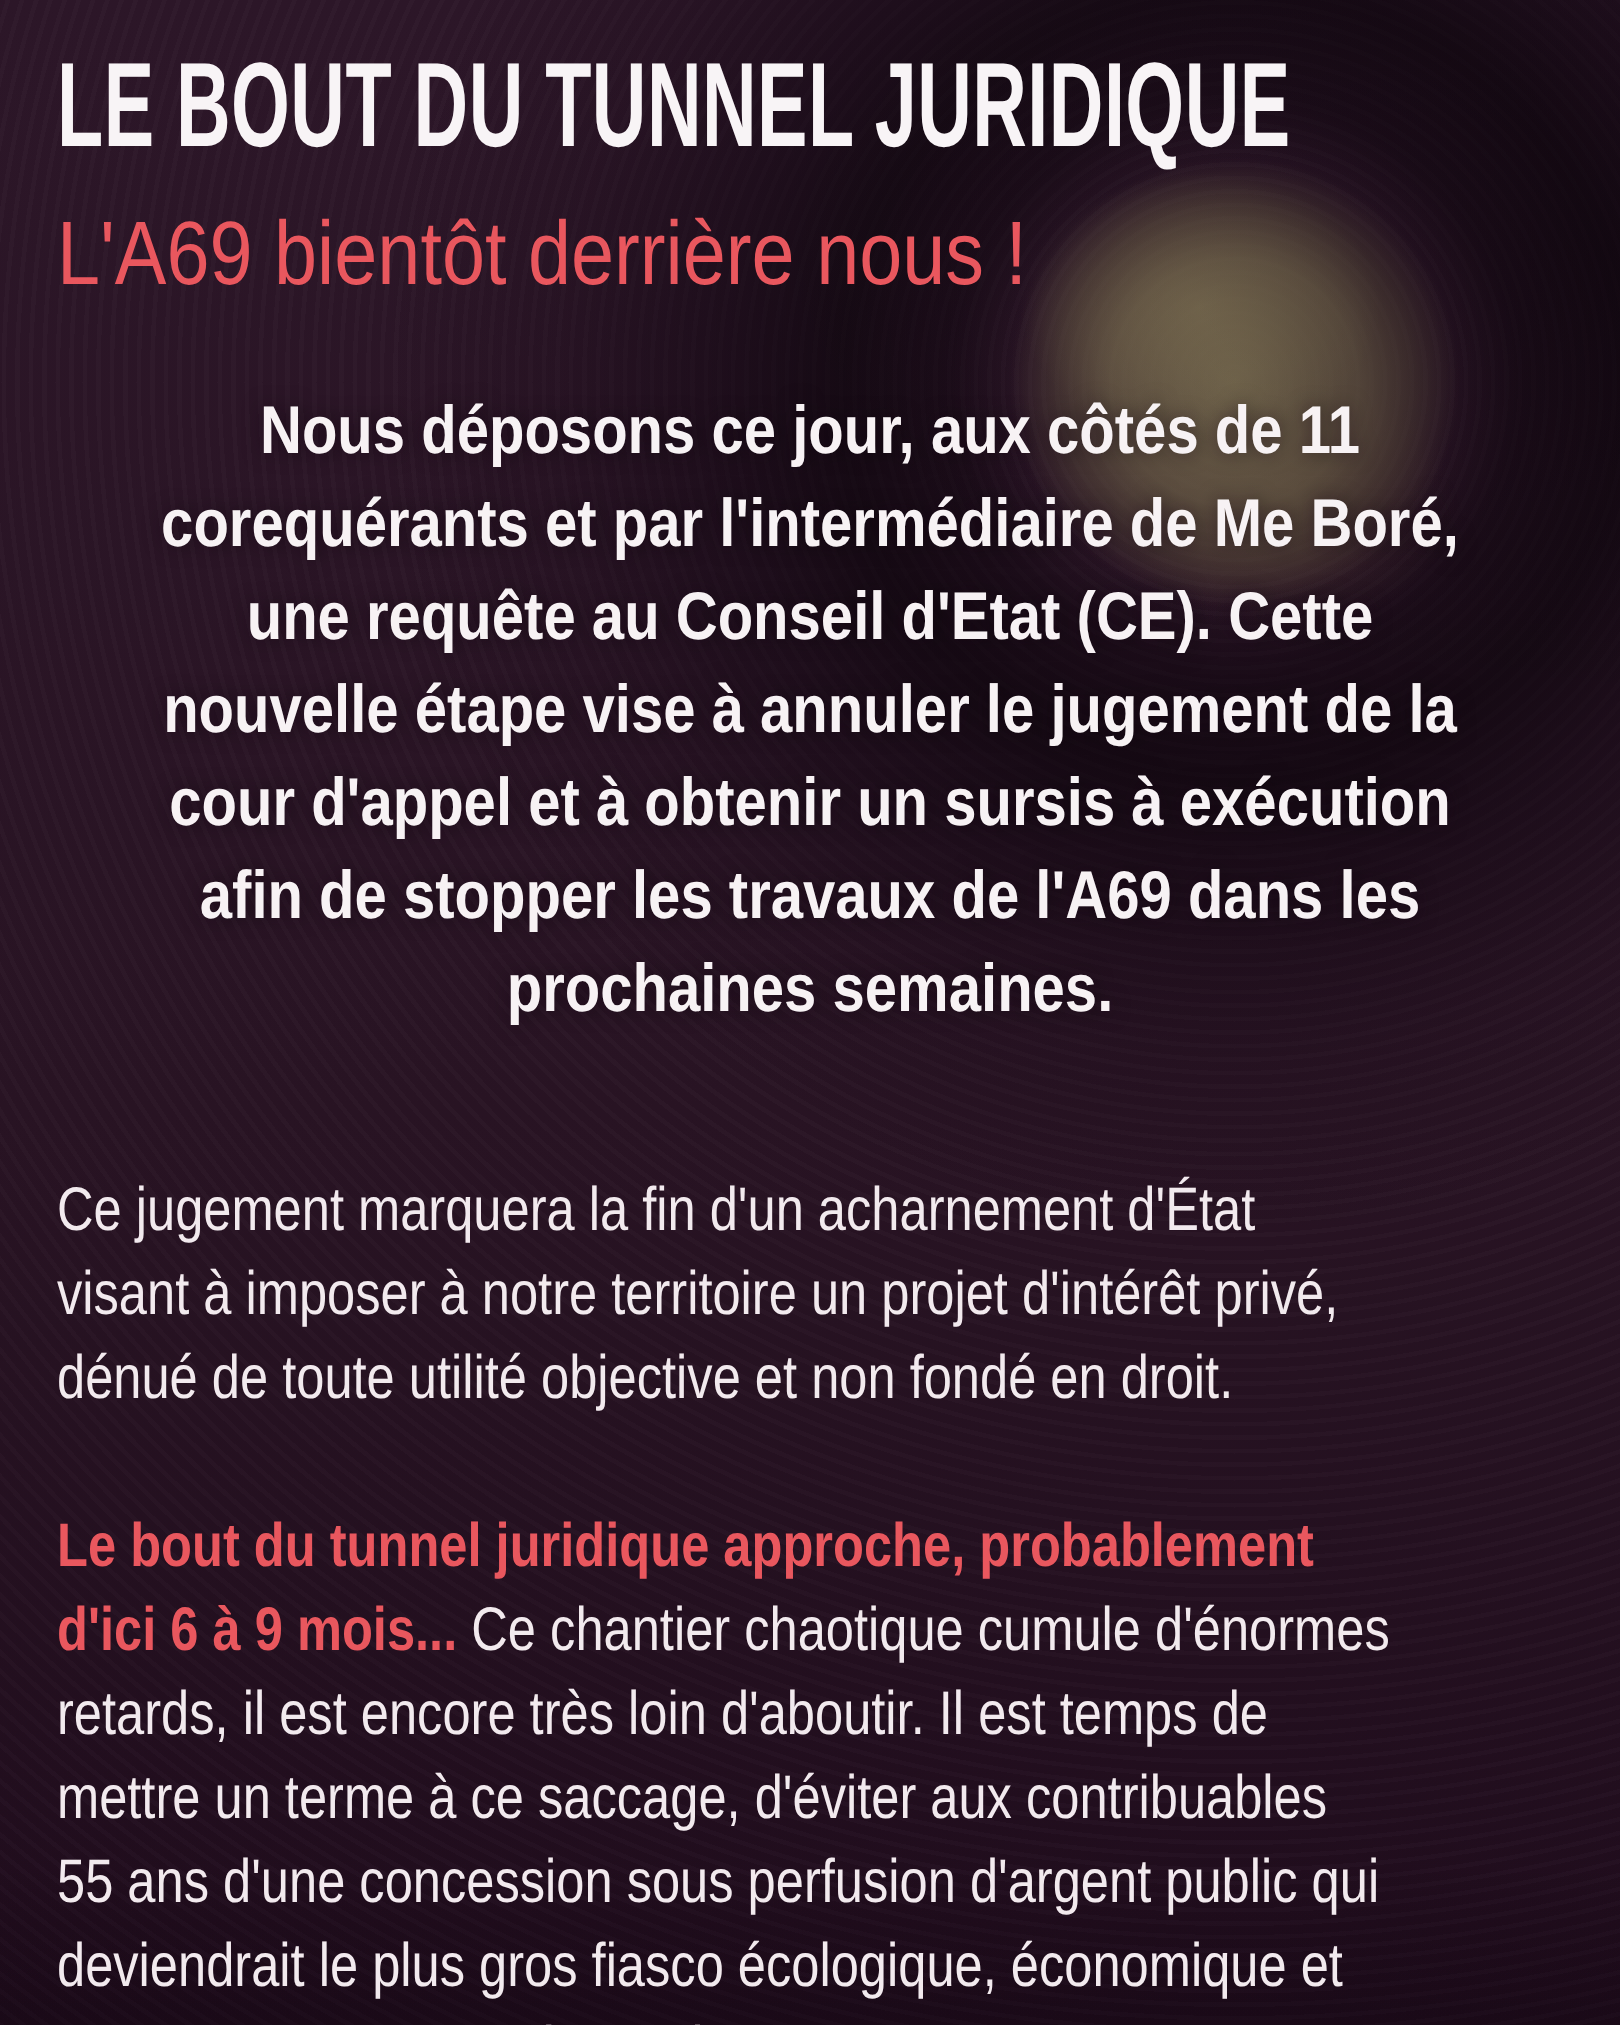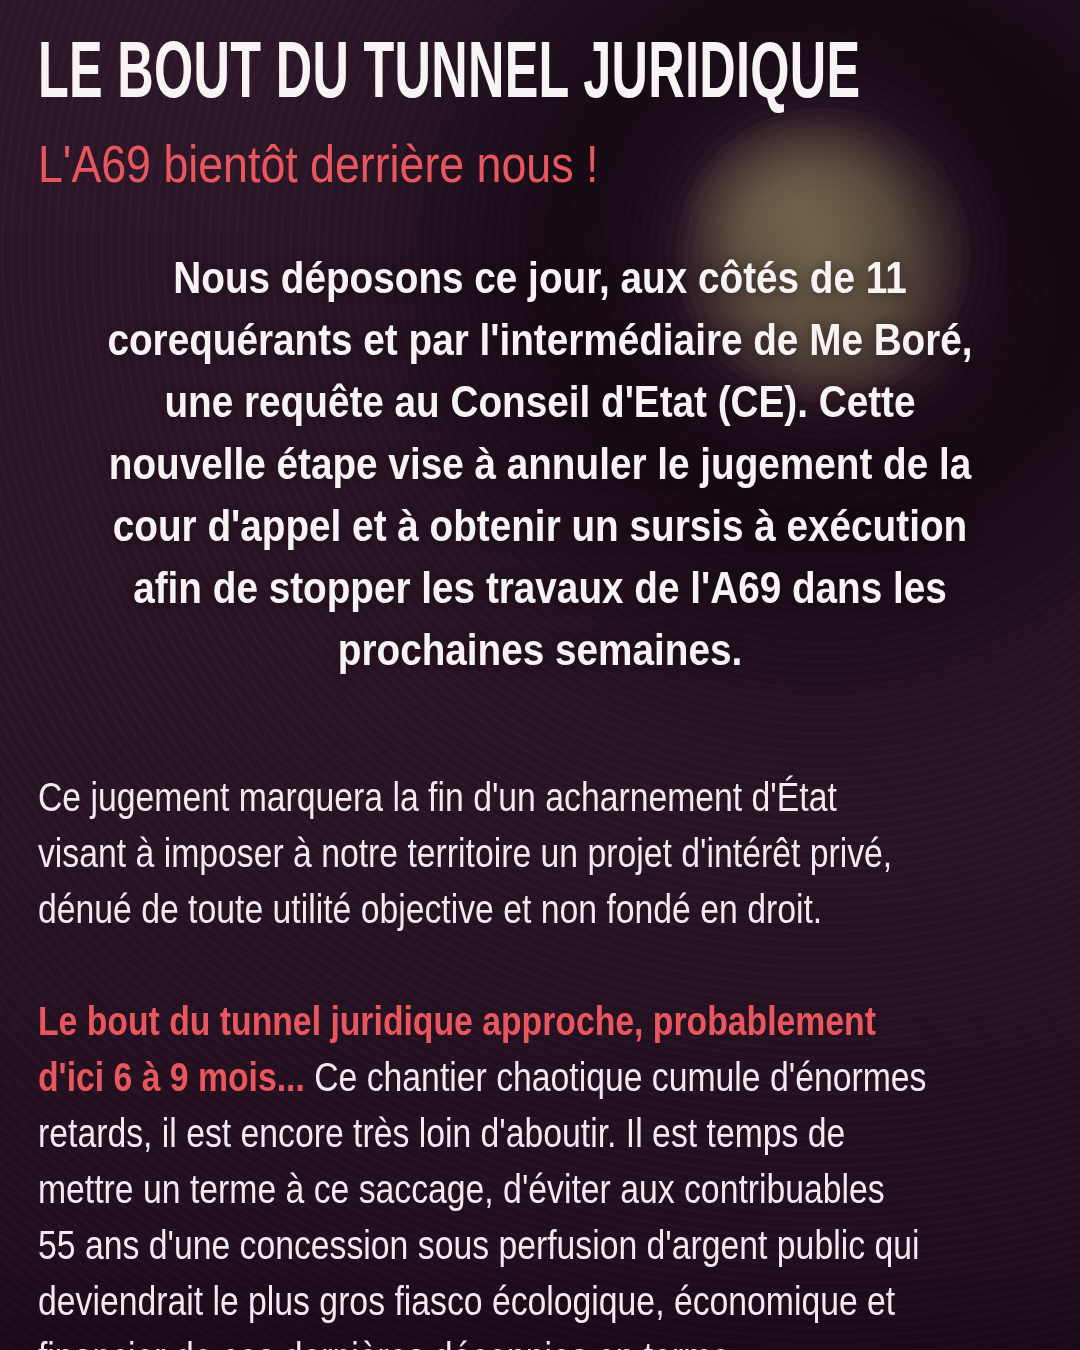--- a/index.html
+++ b/index.html
@@ -29,21 +29,21 @@
     background:
       radial-gradient(ellipse 900px 420px at 1120px 180px, rgba(8,2,8,0.30), rgba(8,2,8,0) 70%),
       linear-gradient(180deg, rgba(0,0,0,0) 92%, rgba(10,2,9,0.25) 100%);
   }
   
   .content { position:absolute; inset:0; padding:0 38px; }
 
   .title { margin:28px 0 0 0; font-size:80px; line-height:1.05; font-weight:700; color:#f8f4f6; letter-spacing:0.5px; }
   .title-inner { display:inline-block; transform:scaleX(0.63); transform-origin:0 50%; white-space:pre; }
 
-  .subtitle { margin:24px 0 0 0; font-size:52px; line-height:1.1; font-weight:400; color:#e9575e; }
+  .subtitle { margin:24px 0 0 0; font-size:60px; line-height:1.1; font-weight:400; color:#e9575e; }
   .subtitle-inner { display:inline-block; transform:scaleX(0.86); transform-origin:0 50%; white-space:pre; }
 
   .lead {
     margin:54px 0 0 -80px;
     width:1164px;
     transform:scaleX(0.86); transform-origin:50% 0;
     text-align:center;
     font-weight:700;
     font-size:45px; line-height:62px;
     color:#f7f2f4;

